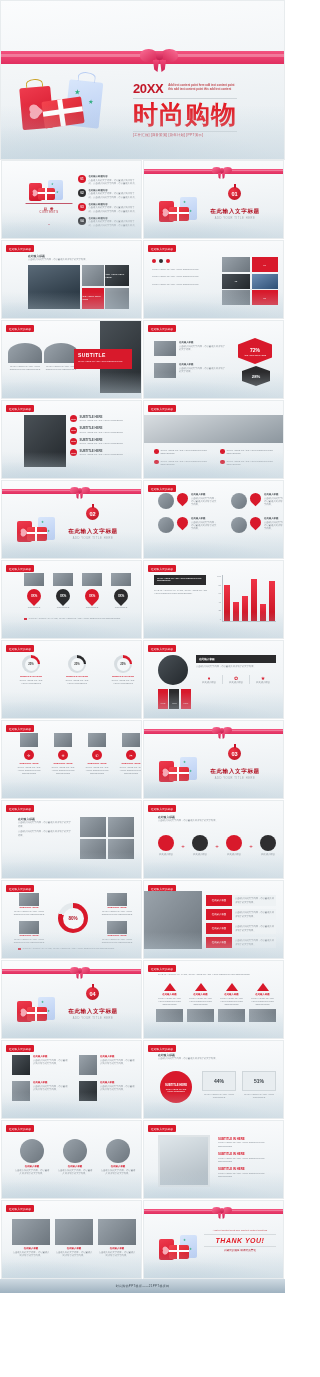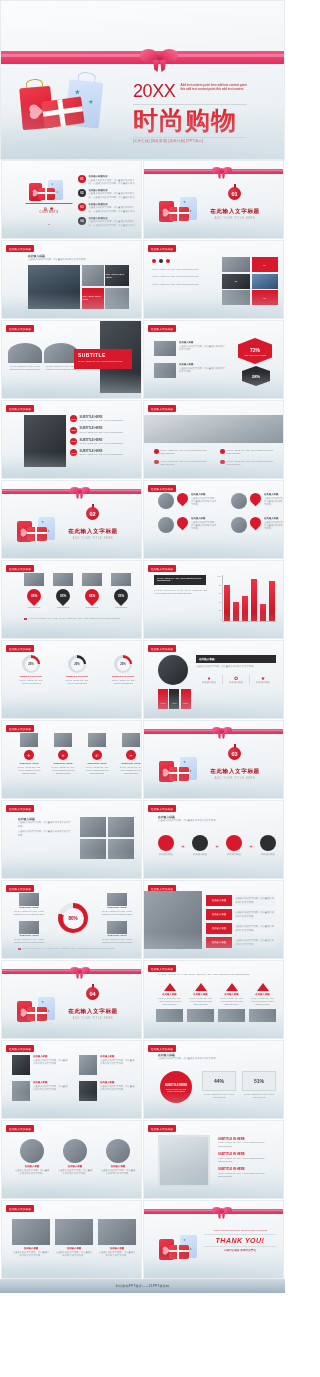--- a/index.html
+++ b/index.html
@@ -64,21 +64,21 @@
   .kcircle{border-radius:50%;background:#2e2e30;color:#fff;display:flex;align-items:center;justify-content:center;}
   .photo{background:linear-gradient(135deg,#9aa3ab,#6d767e);}
   .photo-d{background:linear-gradient(135deg,#4a5157,#23282c);}
   .redbox{background:#d8192b;}
   .darkbox{background:#2b2b2d;}
 
   
   .cover{height:160px;}
   .cover .ribbon{top:50px;height:13px;}
   .cover-title{position:absolute;left:132px;top:80px;}
-  .year{font-size:18px;font-weight:normal;color:#c21828;letter-spacing:-.4px;}
+  .year{font-size:13px;font-weight:bold;color:#c21828;letter-spacing:-.4px;}
   .cover-sub{font-size:2.8px;line-height:1.45;color:#c24a50;font-weight:bold;}
   .maintitle{font-size:25px;font-weight:bold;color:#e21b24;letter-spacing:1px;line-height:1;}
   .tagline{font-size:3.4px;color:#c21828;letter-spacing:.2px;}
 
   
   .grid{display:grid;grid-template-columns:1fr 1fr;gap:1px;padding:0 1px;}
   .cell{position:relative;height:79px;}
 
   
   .div-num{position:absolute;width:13px;height:13px;border-radius:50%;

